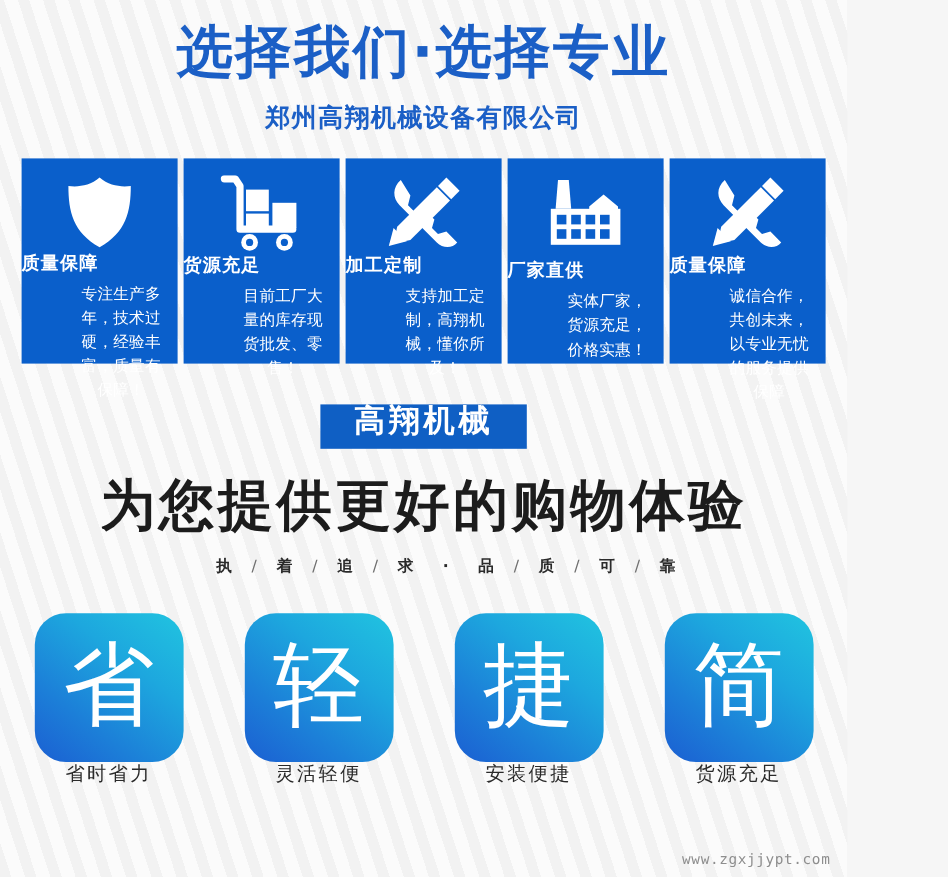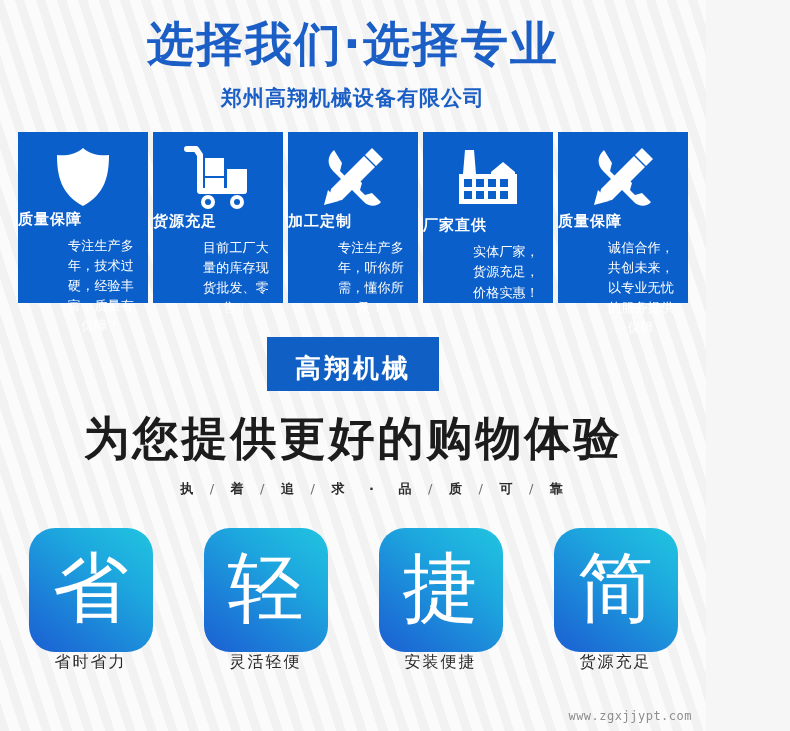--- a/index.html
+++ b/index.html
@@ -107,21 +107,21 @@
     text-align: center;
   }
 
   .brand-badge {
     display: inline-block;
     background: #0f5fc4;
     color: #ffffff;
     font-size: 26px;
     font-weight: bold;
     letter-spacing: 3px;
-    padding: 17px 28px 7px 28px;
+    padding: 0 28px 7px 28px;
     line-height: 1.15;
   }
 
   .headline {
     margin-top: 22px;
     font-size: 46px;
     font-weight: bold;
     color: #1c1c1c;
     letter-spacing: 3px;
     line-height: 1.12;
@@ -239,21 +239,21 @@
         <svg width="66" height="64" viewBox="0 0 66 64">
           <g fill="#ffffff">
             <path d="M14 4 c-7 6 -7 15 -1 21 l31 31 c5 5 13 5 17 0 l-9 -9 -7 2 -5 -5 2 -7 -9 -9 -8 2 -5 -5 2 -8 Z"></path>
             <path d="M52 2 l11 11 -7 7 -11 -11 Z"></path>
             <path d="M44 10 l11 11 -33 33 -14 3 3 -14 Z"></path>
             <path d="M8 44 l-4 15 15 -4 Z"></path>
           </g>
         </svg>
       </div>
       <div class="card-title">加工定制</div>
-      <div class="card-desc">专注生产多年，听你所需，懂你所及！</div>
+      <div class="card-desc">支持加工定制，高翔机械，懂你所及！</div>
     </div>
 
     <div class="card">
       <div class="card-icon">
         <svg width="70" height="64" viewBox="0 0 70 64">
           <path d="M12 2 h9 l2 24 h-13 Z" fill="#ffffff"></path>
           <path d="M38 24 l12 -10 12 10 v4 h-24 Z" fill="#ffffff"></path>
           <rect x="6" y="26" width="58" height="30" fill="#ffffff"></rect>
           <g fill="#0a5fcb">
             <rect x="11" y="31" width="8" height="8"></rect>

